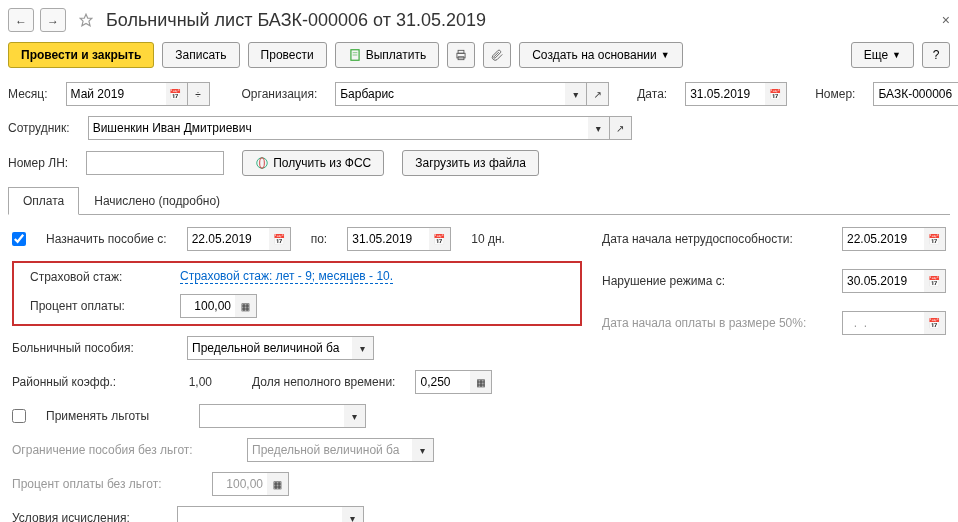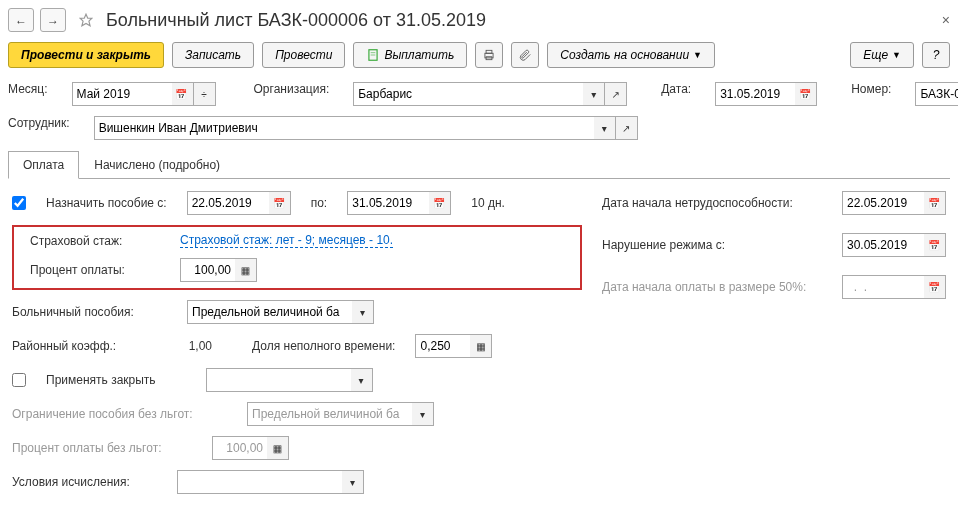--- a/index.html
+++ b/index.html
@@ -4,25 +4,25 @@
 <style>
 * { box-sizing: border-box; margin: 0; padding: 0; }
 body { font-family: Arial, sans-serif; font-size: 12px; background: #fff; color: #333; }
 .window { width: 958px; height: 522px; position: relative; padding: 8px; }
 .titlebar { display: flex; align-items: center; gap: 6px; margin-bottom: 10px; }
 .nav-btn { width: 26px; height: 24px; border: 1px solid #aaa; background: #f8f8f8; display: flex; align-items: center; justify-content: center; cursor: pointer; border-radius: 3px; }
 .star-icon { width: 20px; height: 20px; display: flex; align-items: center; justify-content: center; color: #999; margin: 0 4px; }
 .title { font-size: 18px; font-weight: normal; }
 .close-x { margin-left: auto; font-size: 14px; color: #666; cursor: pointer; }
 .toolbar { display: flex; align-items: center; gap: 8px; margin-bottom: 14px; }
-.btn { height: 26px; padding: 0 12px; border: 1px solid #999; background: #f5f5f5; border-radius: 3px; cursor: pointer; font-size: 12px; display: flex; align-items: center; gap: 4px; font-style: italic; }
+.btn { height: 26px; padding: 0 12px; border: 1px solid #999; background: #f5f5f5; border-radius: 3px; cursor: pointer; font-size: 12px; display: flex; align-items: center; gap: 4px; }
 .btn-primary { background: #ffd83b; border-color: #b8a020; font-weight: bold; }
 .btn-icon-only { width: 28px; padding: 0; justify-content: center; }
 .spacer { flex: 1; }
-.form-row { display: flex; align-items: flex-start; gap: 24px; margin-bottom: 10px; }
+.form-row { display: flex; align-items: center; gap: 18px; margin-bottom: 10px; }
 .label { color: #333; font-size: 12px; }
 .label-disabled { color: #999; }
 .input { height: 24px; border: 1px solid #aaa; background: #fff; padding: 0 4px; font-size: 12px; }
 .input-group { display: flex; align-items: stretch; }
 .input-group .input { border-right: none; }
 .input-btn { width: 22px; height: 24px; border: 1px solid #aaa; border-left: none; background: #f3f3f3; display: flex; align-items: center; justify-content: center; cursor: pointer; font-size: 10px; }
 .tabs { display: flex; border-bottom: 1px solid #aaa; margin-bottom: 12px; }
 .tab { padding: 6px 14px; border: 1px solid transparent; border-bottom: none; cursor: pointer; position: relative; top: 1px; }
 .tab.active { border-color: #aaa; background: #fff; border-bottom: 1px solid #fff; }
 .content { padding: 0 4px; }
@@ -112,20 +112,32 @@
 
   <div class="form-row">
     <span class="label">Сотрудник:</span>
     <div class="input-group">
       <input class="input" style="width: 500px;" value="Вишенкин Иван Дмитриевич">
       <div class="input-btn">▾</div>
       <div class="input-btn">↗</div>
     </div>
   </div>
 
+  <div class="form-row">
+    <span class="label">Номер ЛН:</span>
+    <input class="input" style="width: 138px;" value="">
+    <button class="btn">
+      <svg class="icon-svg" viewBox="0 0 24 24">
+          <circle cx="12" cy="12" r="9" fill="none" stroke="#2a7" stroke-width="1.5"></circle>
+          <ellipse cx="12" cy="12" rx="4" ry="9" fill="none" stroke="#c93030" stroke-width="1.5"></ellipse>
+        </svg>
+      <span>Получить из ФСС</span>
+    </button>
+    <button class="btn">Загрузить из файла</button>
+  </div>
 
   <div class="tabs">
     <div class="tab active">Оплата</div>
     <div class="tab">Начислено (подробно)</div>
   </div>
 
   <div class="content two-col">
     <div class="col-left">
       <div class="row">
         <input type="checkbox" class="checkbox" checked="" style="">
@@ -169,21 +181,21 @@
         <span class="label" style="width:50px;text-align:right">1,00</span>
         <span class="label" style="margin-left:20px">Доля неполного времени:</span>
         <div class="input-group">
           <input class="input" style="width: 55px; text-align: left;" value="0,250">
           <div class="input-btn">▦</div>
         </div>
       </div>
 
       <div class="row">
         <input type="checkbox" class="checkbox" style="">
-        <span class="label">Применять закрыть</span>
+        <span class="label">Применять льготы</span>
         <div class="input-group" style="margin-left:30px">
           <input class="input" style="width: 145px;">
           <div class="input-btn">▾</div>
         </div>
       </div>
 
       <div class="row">
         <span class="label label-disabled" style="width:215px">Ограничение пособия без льгот:</span>
         <div class="input-group">
           <input class="input" style="width: 165px; color: rgb(153, 153, 153);" disabled="" value="Предельной величиной ба">

